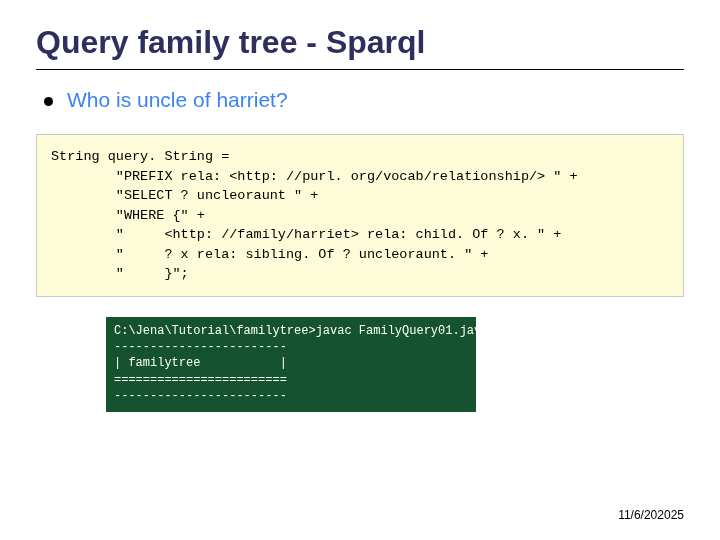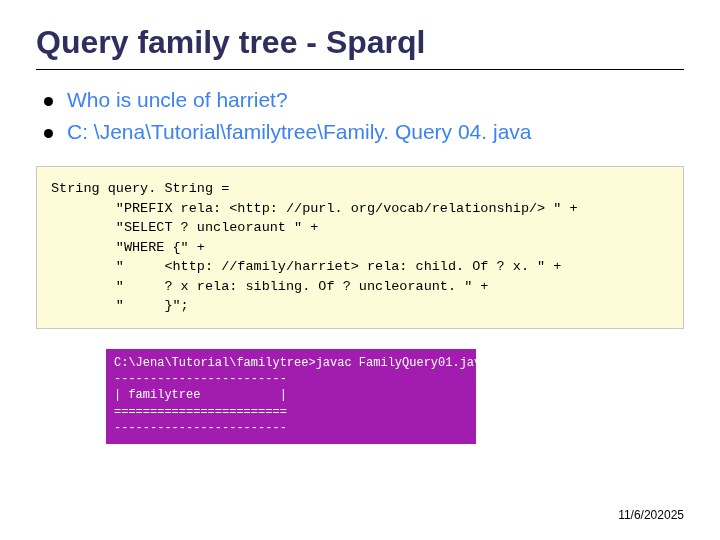--- a/index.html
+++ b/index.html
@@ -56,21 +56,21 @@
     font-family: "Courier New", monospace;
     font-size: 13.5px;
     line-height: 1.45;
     white-space: pre;
     color: #000;
     margin-bottom: 20px;
   }
   .terminal {
     margin-left: 70px;
     width: 370px;
-    background: #a21caf;
+    background: #14532d;
     color: #fff;
     font-family: "Courier New", monospace;
     font-size: 12px;
     line-height: 1.35;
     padding: 6px 8px 8px 8px;
     box-sizing: border-box;
   }
   .term-line { white-space: pre; }
   .footer {
     position: absolute;
@@ -89,24 +89,20 @@
 <div class="slide">
 
   <h1 class="title">Query family tree - Sparql</h1>
   <hr class="hr">
 
   <div class="bullets">
     <div class="bullet-row">
       <span class="dot"></span>
       <span>Who is uncle of harriet?</span>
     </div>
-    <div class="bullet-row">
-      <span class="dot"></span>
-      <span>C: \Jena\Tutorial\familytree\Family. Query 04. java</span>
-    </div>
   </div>
 
   <div class="code-block"><span>String query. String =</span>
 <span>        "PREFIX rela: &lt;http: //purl. org/vocab/relationship/&gt; " +</span>
 <span>        "SELECT ? uncleoraunt " +</span>
 <span>        "WHERE {" +</span>
 <span>        "     &lt;http: //family/harriet&gt; rela: child. Of ? x. " +</span>
 <span>        "     ? x rela: sibling. Of ? uncleoraunt. " +</span>
 <span>        "     }";</span></div>
 

